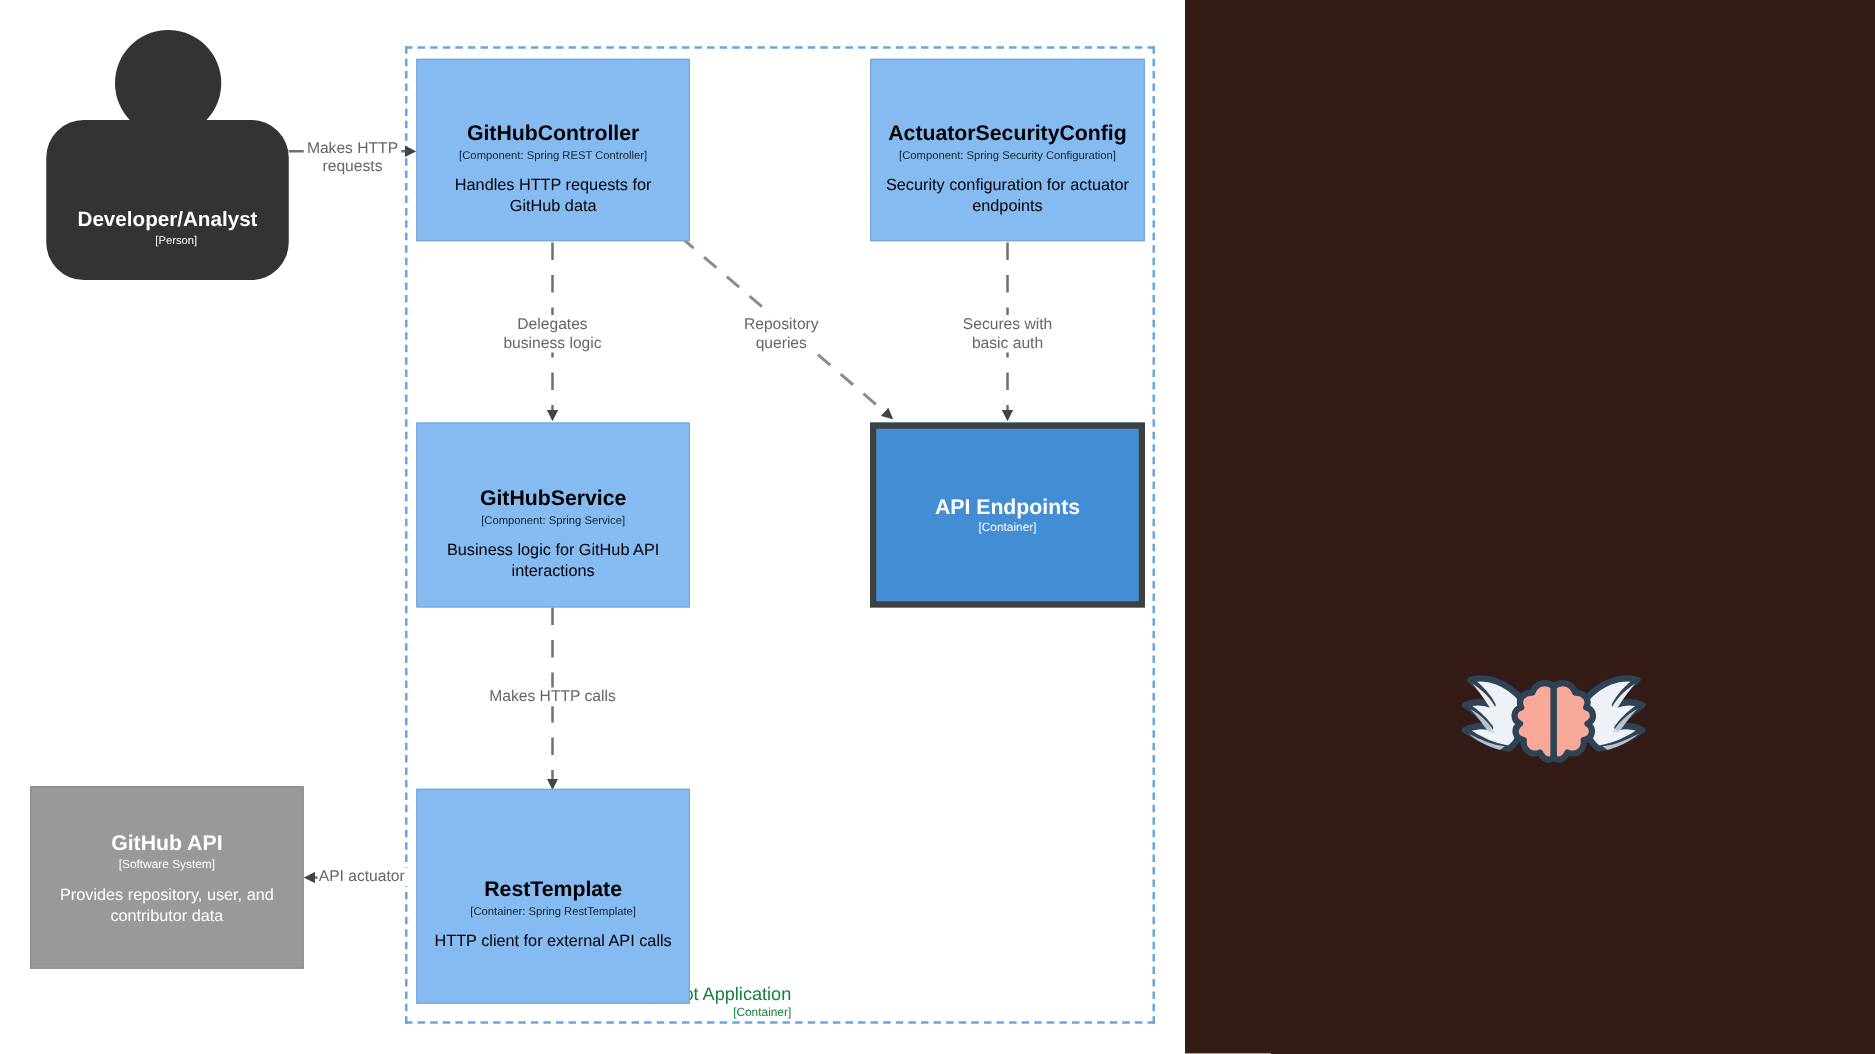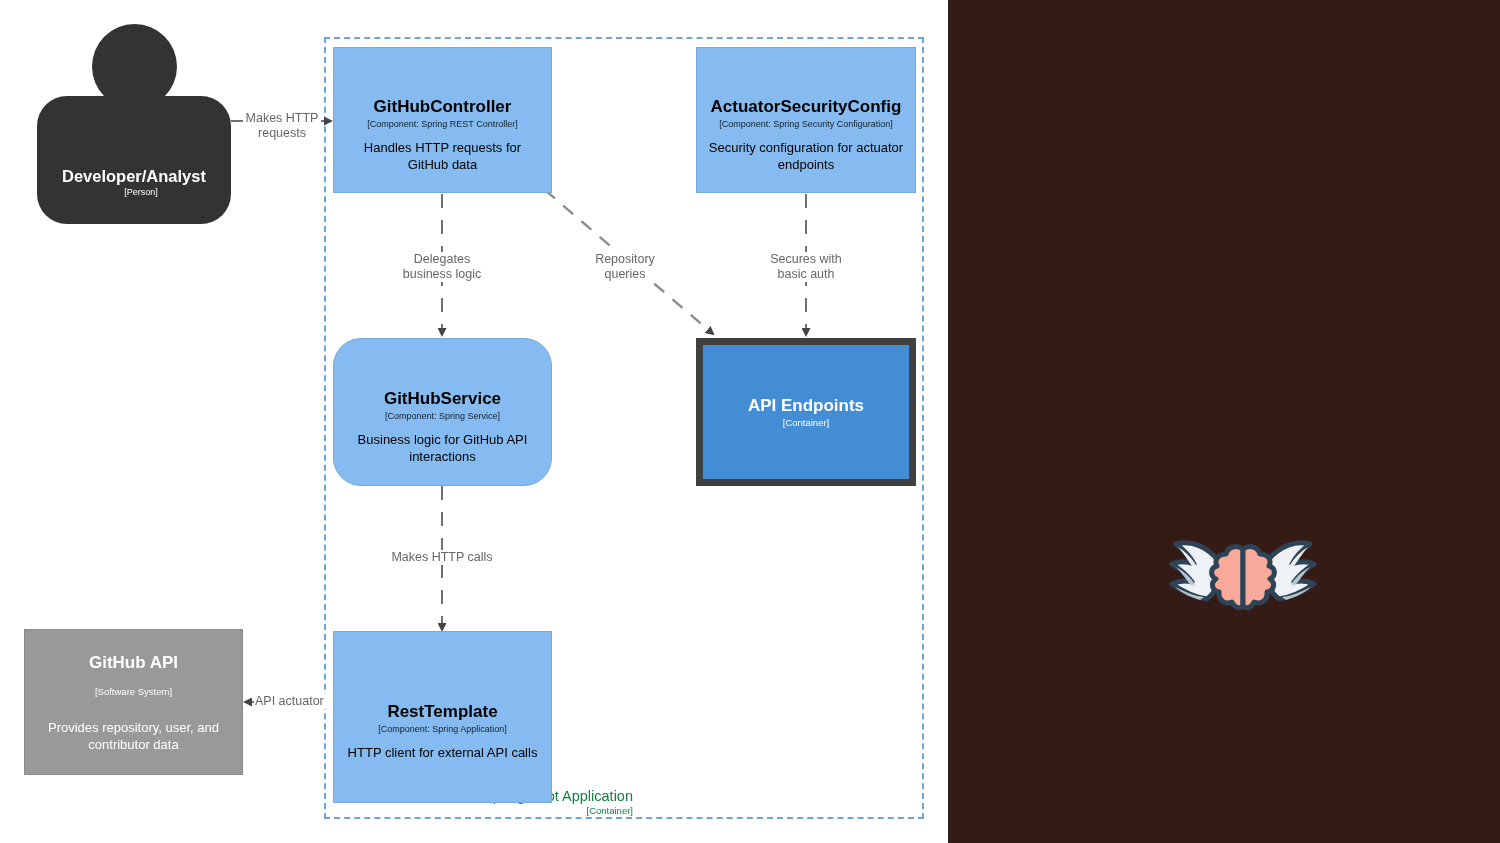--- a/index.html
+++ b/index.html
@@ -93,31 +93,30 @@
     border: 1px solid #78a8d8;
   }
   .node-component .n-title { font-size: 17px; line-height: 21px; margin-top: 28px; }
   .node-component .n-type  { font-size: 9px;  line-height: 12px; color: #15202b; }
   .node-component .n-desc  { font-size: 13px; line-height: 17px; }
 
   
   .node-container {
     background: #438dd5;
     color: #ffffff;
-    border: 7px solid #404040;
+    border: 5px solid #404040;
   }
   .node-container .n-title { font-size: 17px; line-height: 21px; }
   .node-container .n-type  { font-size: 9.5px; line-height: 12px; }
 
   
   .node-system {
     background: #999999;
     color: #ffffff;
     border: 1px solid #8a8a8a;
-    gap: 12px;
   }
   .node-system .n-title { font-size: 17px; line-height: 21px; }
   .node-system .n-type  { font-size: 9.5px; line-height: 12px; }
   .node-system .n-desc  { font-size: 13px; line-height: 17px; }
 
   
   .person {
     position: absolute;
     left: 37px;
     top: 24px;
@@ -236,34 +235,34 @@
     <span class="n-type">[Component: Spring REST Controller]</span>
     <span class="n-desc">Handles HTTP requests for GitHub data</span>
   </div>
 
   <div class="node node-component" style="left:696px; top:47px; width:220px; height:146px;">
     <span class="n-title">ActuatorSecurityConfig</span>
     <span class="n-type">[Component: Spring Security Configuration]</span>
     <span class="n-desc">Security configuration for actuator endpoints</span>
   </div>
 
-  <div class="node node-component" style="left:333px; top:338px; width:219px; height:148px;border-radius:28px;">
+  <div class="node node-component" style="left:333px; top:338px; width:219px; height:148px;">
     <span class="n-title">GitHubService</span>
     <span class="n-type">[Component: Spring Service]</span>
     <span class="n-desc">Business logic for GitHub API interactions</span>
   </div>
 
   <div class="node node-container" style="left:696px; top:338px; width:220px; height:148px;">
     <span class="n-title">API Endpoints</span>
     <span class="n-type">[Container]</span>
   </div>
 
   <div class="node node-component" style="left:333px; top:631px; width:219px; height:172px;">
     <span class="n-title">RestTemplate</span>
-    <span class="n-type">[Component: Spring Application]</span>
+    <span class="n-type">[Container: Spring RestTemplate]</span>
     <span class="n-desc">HTTP client for external API calls</span>
   </div>
 
   <div class="node node-system" style="left:24px; top:629px; width:219px; height:146px;">
     <span class="n-title">GitHub API</span>
     <span class="n-type">[Software System]</span>
     <span class="n-desc">Provides repository, user, and contributor data</span>
   </div>
 
   <div class="right-panel"></div>

